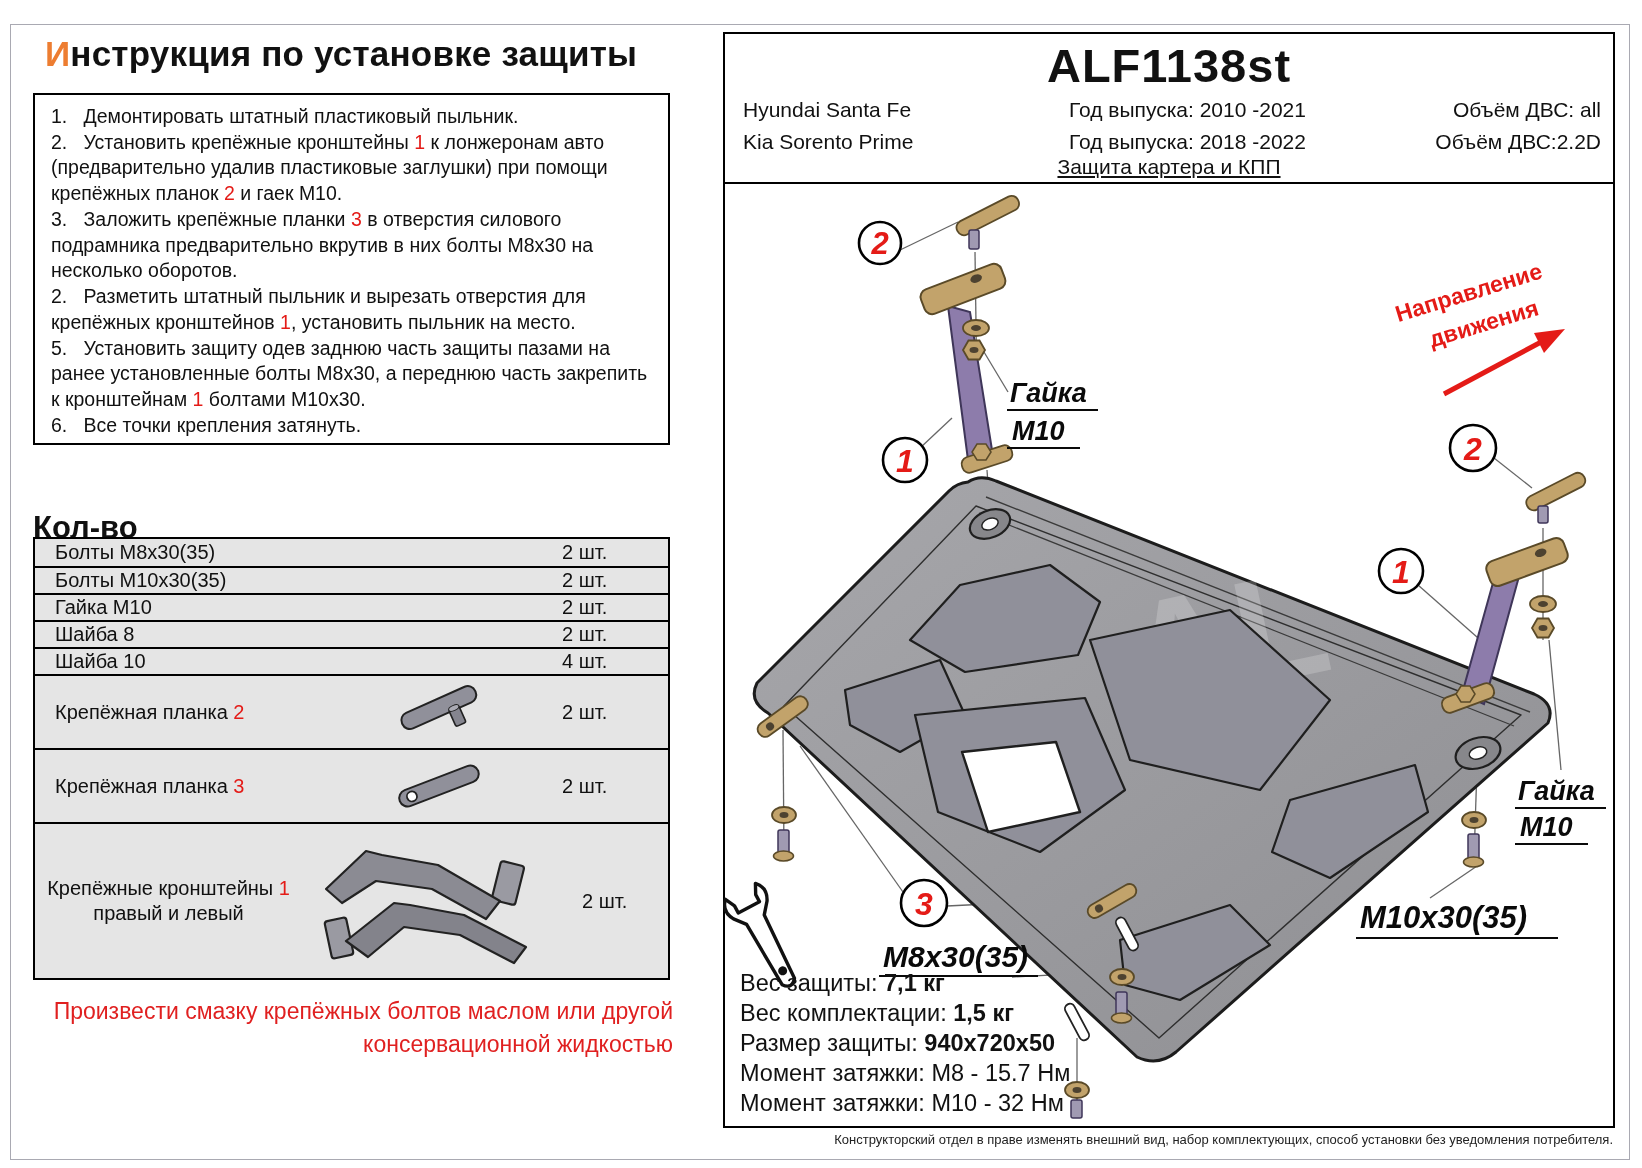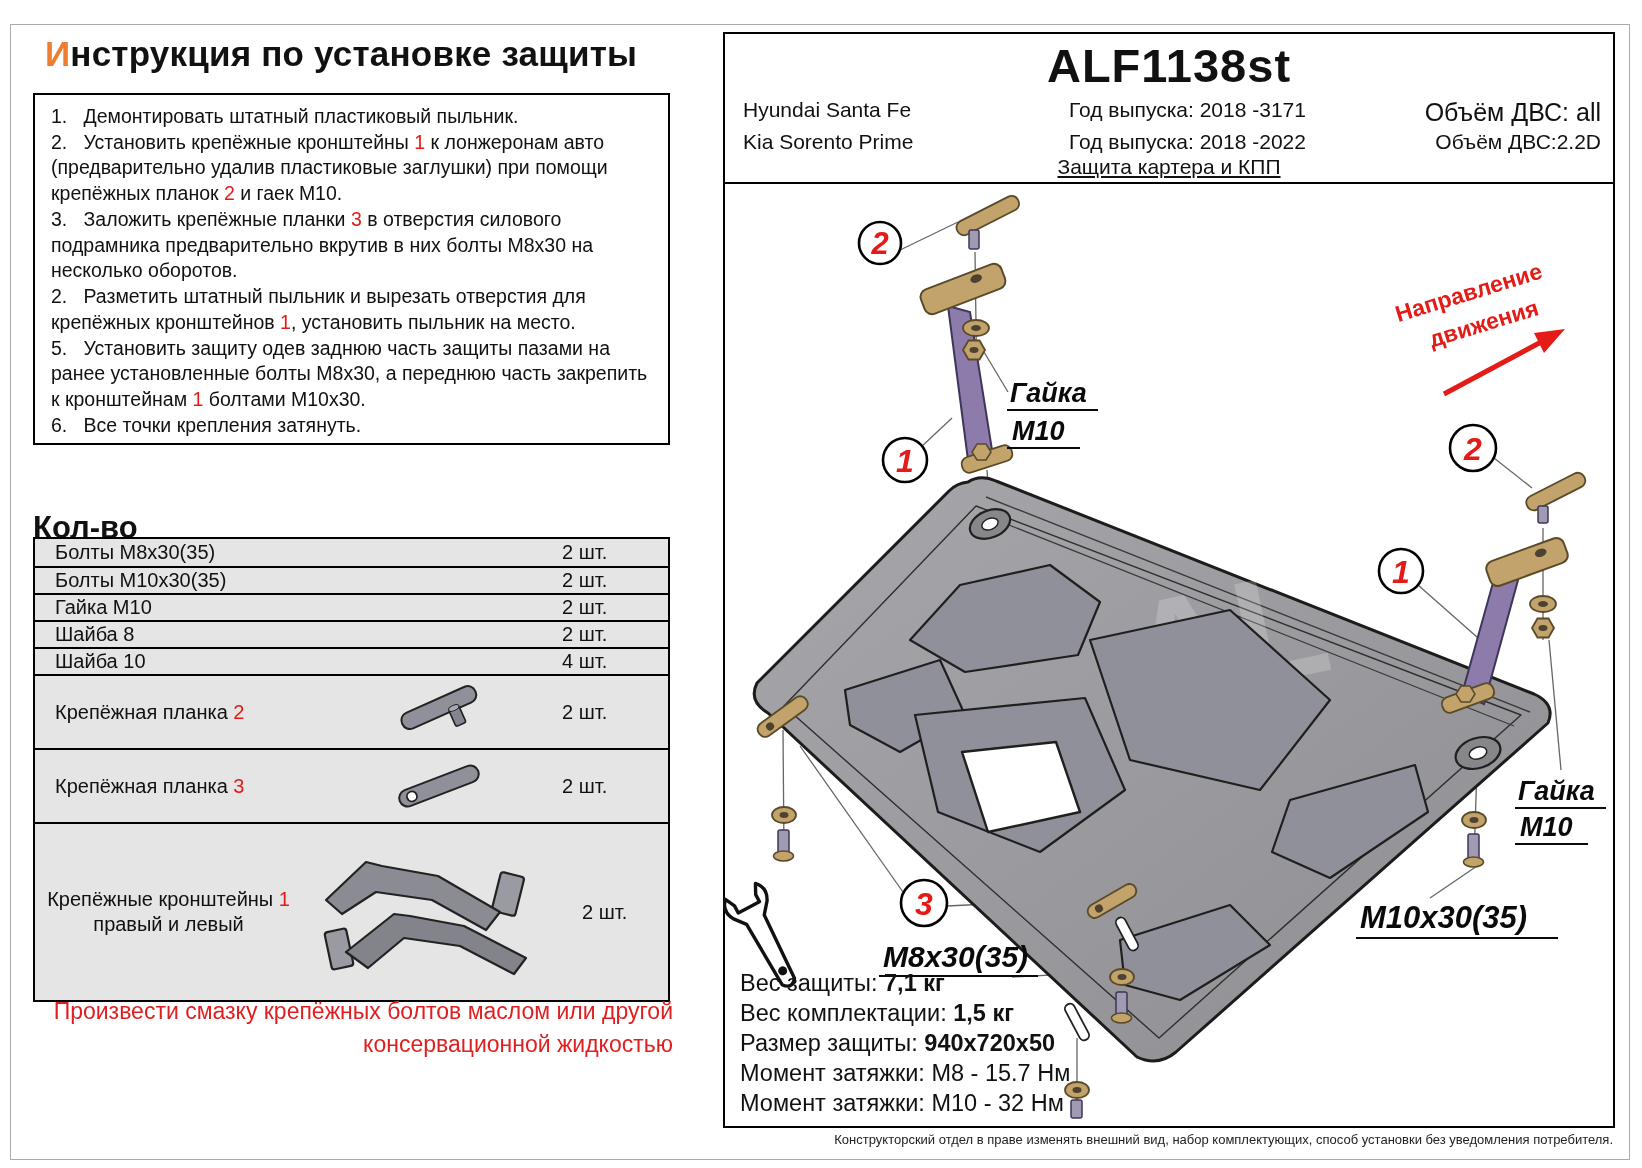--- a/index.html
+++ b/index.html
@@ -24,41 +24,41 @@
   .parts-header { position:absolute; left:33px; top:482px; width:637px;
     display:flex; justify-content:space-between; align-items:baseline; }
   .parts-title { font-size:35px; font-weight:700; }
   .qty-header { font-size:31px; font-weight:700; padding-right:10px;margin-top:28px; }
 
   .parts-table { position:absolute; left:33px; top:537px; width:637px; border:2px solid #000; background:#e5e5e5; }
   .p-row { display:flex; align-items:center; border-top:2px solid #000; }
   .p-row:first-child { border-top:none; }
   .row-s { height:27px; }
   .row-m { height:74px; }
-  .row-l { height:178px;gap:20px; }
+  .row-l { height:156px;gap:20px; }
   .p-label { width:312px; padding-left:20px; font-size:20px; line-height:1.25; }
   .p-label.center { text-align:center; padding-left:12px; }
   .p-img { flex:1; display:flex; justify-content:flex-start; align-items:center; padding-left:34px; }
   .row-l .p-img { padding-left:0; }
   .p-qty { width:106px; font-size:20px; }
 
   .grease-note { position:absolute; left:48px; top:995px; width:625px; text-align:right;
     font-size:23px; line-height:1.45; color:#e02020; }
 
   
   .right-box { position:absolute; left:723px; top:32px; width:892px; height:1096px;
     border:2px solid #000; }
   .rb-header { position:absolute; left:0; top:0; width:100%; height:150px; border-bottom:2px solid #000; }
   .code { position:absolute; left:0; top:4px; width:100%; text-align:center;
     font-size:47px; font-weight:700; letter-spacing:1px; }
   .veh-name1 { position:absolute; left:18px; top:64px;  font-size:21px; }
   .veh-name2 { position:absolute; left:18px; top:96px;  font-size:21px; }
   .veh-years1 { position:absolute; left:344px; top:64px; font-size:21px; }
   .veh-years2 { position:absolute; left:344px; top:96px; font-size:21px; }
-  .veh-eng1 { position:absolute; right:12px; top:64px; font-size:25px; }
+  .veh-eng1 { position:absolute; right:12px; top:64px; font-size:21px; }
   .veh-eng2 { position:absolute; right:12px; top:96px; font-size:21px; }
   .subtitle { position:absolute; left:0; top:121px; width:100%; text-align:center;
     font-size:21px; text-decoration:underline; }
 
   .diagram { position:absolute; left:723px; top:183px; width:892px; height:943px; }
 
   .specs { position:absolute; left:740px; top:970px; width:480px; }
   .spec-line { height:30px; font-size:23.5px; }
   .spec-line .b { font-weight:700; }
 
@@ -153,21 +153,21 @@
       </div>
     </div>
 
   <div class="grease-note">Произвести смазку крепёжных болтов маслом или другой консервационной жидкостью</div>
 
   <div class="right-box">
     <div class="rb-header">
       <div class="code">ALF1138st</div>
       <div class="veh-name1">Hyundai Santa Fe</div>
       <div class="veh-name2">Kia Sorento Prime</div>
-      <div class="veh-years1">Год выпуска: 2018 -3171</div>
+      <div class="veh-years1">Год выпуска: 2010 -2021</div>
       <div class="veh-years2">Год выпуска: 2018 -2022</div>
       <div class="veh-eng1">Объём ДВС: all</div>
       <div class="veh-eng2">Объём ДВС:2.2D</div>
       <div class="subtitle">Защита картера и КПП</div>
     </div>
   </div>
 
   <svg class="diagram" viewBox="723 183 892 943">
     <defs>
       <linearGradient id="plateGrad" x1="0" y1="0" x2="1" y2="1">

